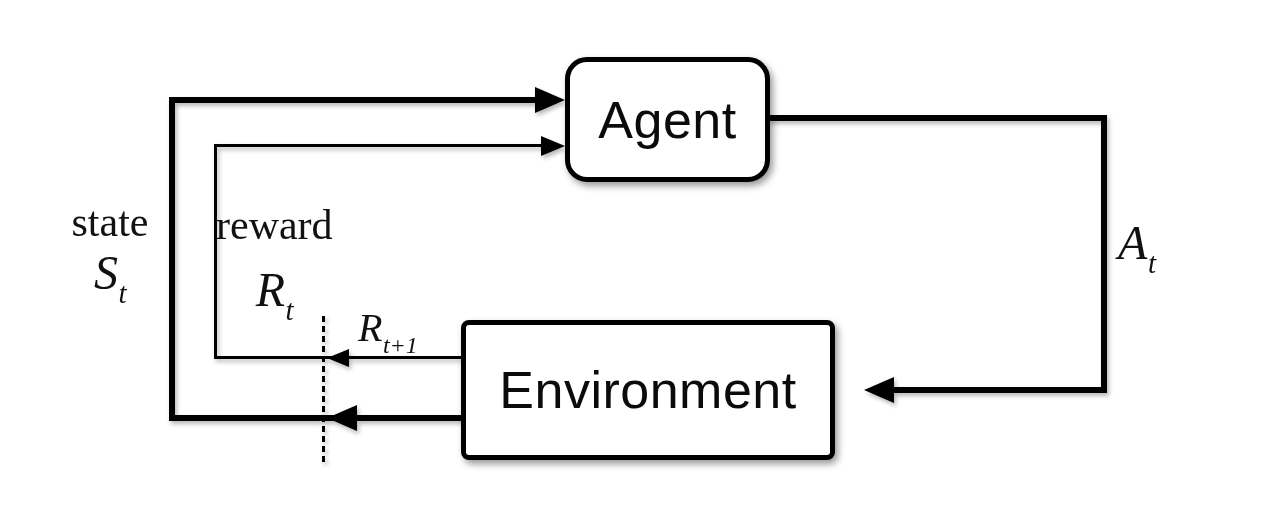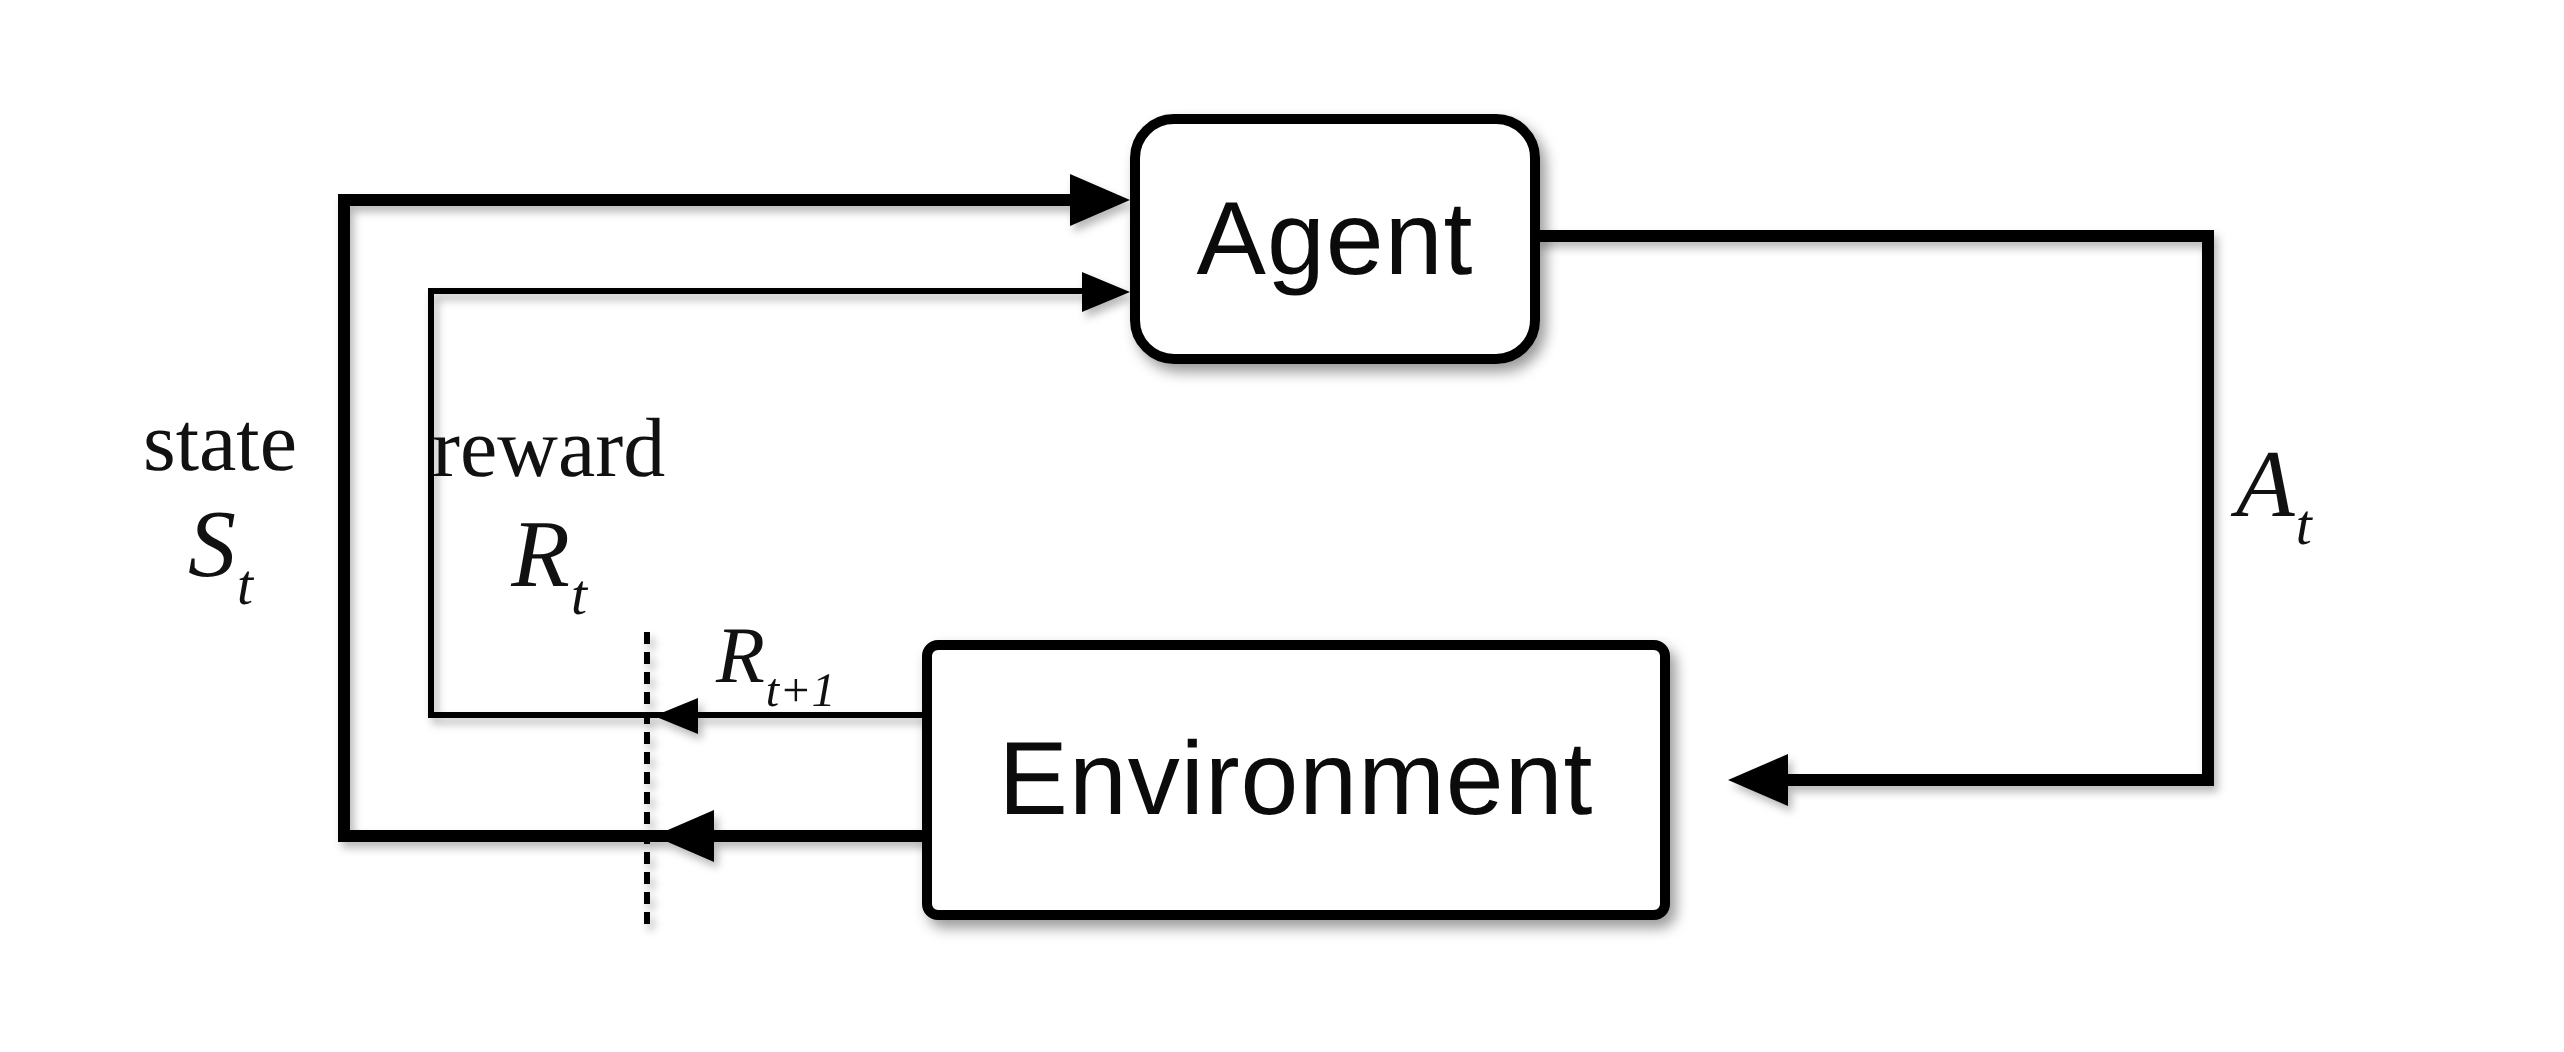--- a/index.html
+++ b/index.html
@@ -110,21 +110,21 @@
     font-size: 0.60em;
     font-style: italic;
     line-height: 0;
     position: relative;
     bottom: -0.12em;
     left: 0.02em;
   }
   #state-label  { left: 45px;  top: 200px; width: 130px; text-align: center; }
   #state-label .sym { display: inline-block; margin-top: 4px; }
   #reward-label { left: 216px; top: 203px; text-align: center; }
-  #reward-label .sym { display: inline-block; margin-top: 6px; }
+  #reward-label .sym { display: inline-block; margin-top: 18px; }
   #action-label { left: 1118px; top: 212px; text-align: left; }
   #action-label .sym { display: inline-block; margin-top: 6px; }
 
   .flow-label {
     position: absolute;
     text-align: left;
   }
   .flow-label .sym { font-size: 40px; }
   #next-reward-label { left: 358px; top: 304px; width: 100px; }
   #next-state-label  { left: 358px; top: 362px; width: 100px; }

